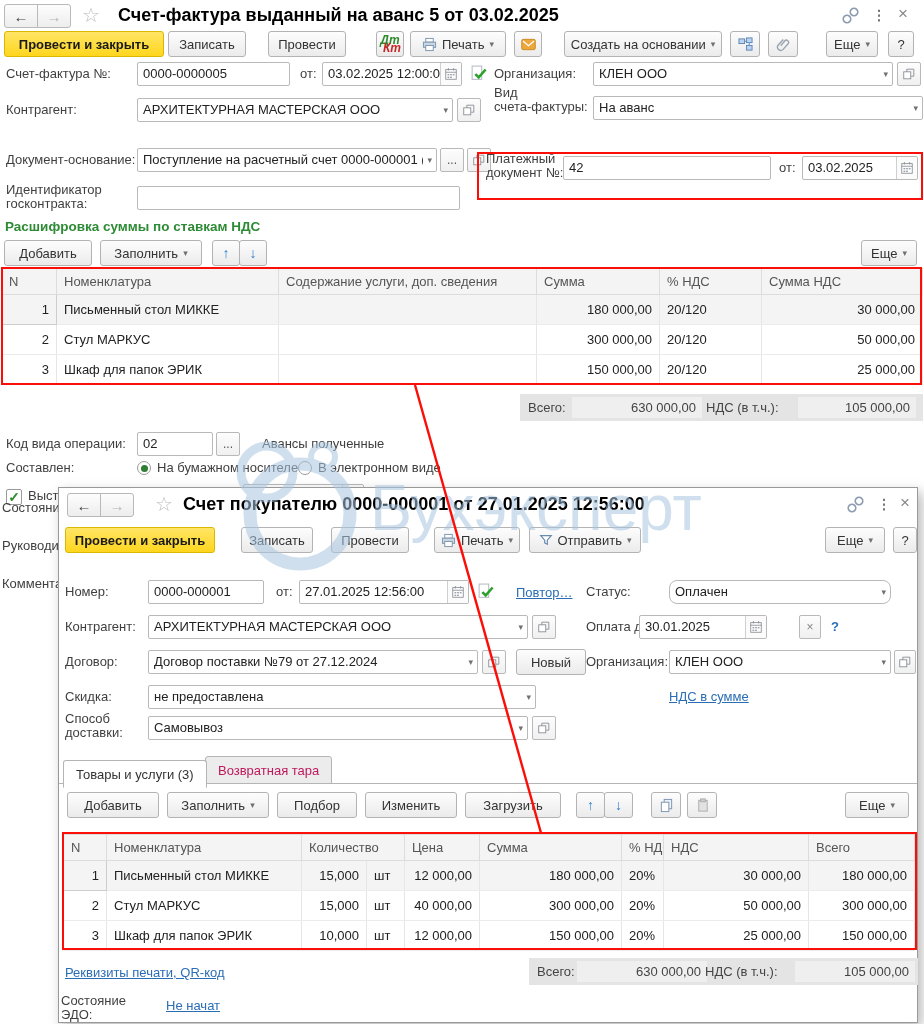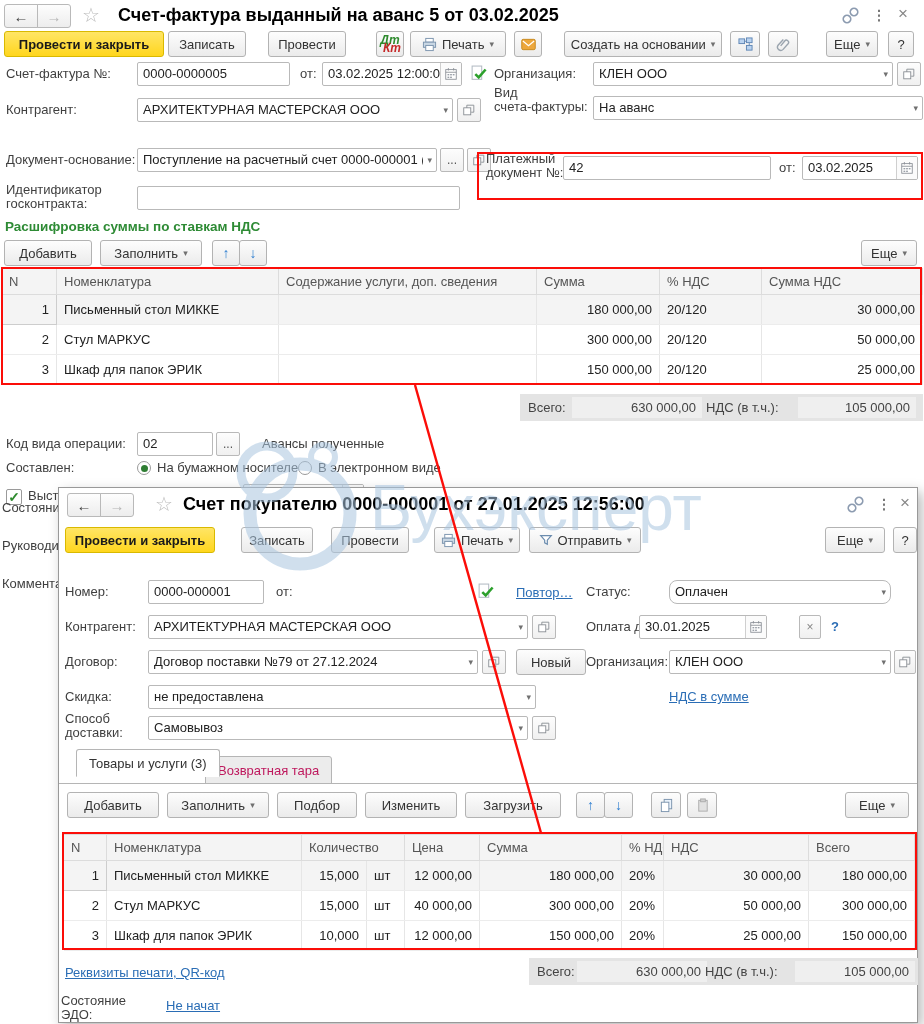--- a/index.html
+++ b/index.html
@@ -425,20 +425,28 @@
       </button>
     <button class="btn" style="left:834px;top:39px;width:24px;">
         <span>?</span>
       </button>
 
     <div class="lbl" style="left:6px;top:92px;">Номер:</div>
     <div class="inp" style="left:89px;top:92px;width:116px;">
         <span class="val">0000-000001</span>
       </div>
     <div class="lbl" style="left:217px;top:92px;">от:</div>
+    <div class="inp" style="left:240px;top:92px;width:170px;">
+      <span class="val">27.01.2025 12:56:00</span>
+      <span class="addon">
+          <svg width="14" height="14">
+            <use href="#i-cal"></use>
+          </svg>
+        </span>
+    </div>
     <div class="abs" style="left:418px;top:95px;"><svg width="17" height="17">
           <use href="#i-doccheck"></use>
         </svg></div>
     <div class="lnk" style="left:457px;top:97px;">Повтор…</div>
     <div class="lbl" style="left:527px;top:92px;">Статус:</div>
     <div class="inp" style="left:610px;top:92px;width:222px;border-radius:8px;">
       <span class="val">Оплачен</span>
         <span class="ddw dd">▾</span>
     </div>
 
@@ -500,21 +508,21 @@
     <div class="inp" style="left:89px;top:228px;width:380px;">
       <span class="val">Самовывоз</span>
         <span class="ddw dd">▾</span>
     </div>
     <div class="sq" style="left:473px;top:228px;">
         <svg width="14" height="14">
           <use href="#i-open"></use>
         </svg>
       </div>
 
-    <div class="tab on" style="left:4px;top:261px;margin-left:13px;">
+    <div class="tab on" style="left:4px;top:272px;">
         <span>Товары и услуги (3)</span>
       </div>
     <div class="tab off" style="left:146px;top:268px;">
         <span>Возвратная тара</span>
       </div>
     <div class="tabline" style="left:0px;top:295px;width:858px;"></div>
 
     <button class="btn" style="left:8px;top:304px;width:92px;">
         <span>Добавить</span>
       </button>

